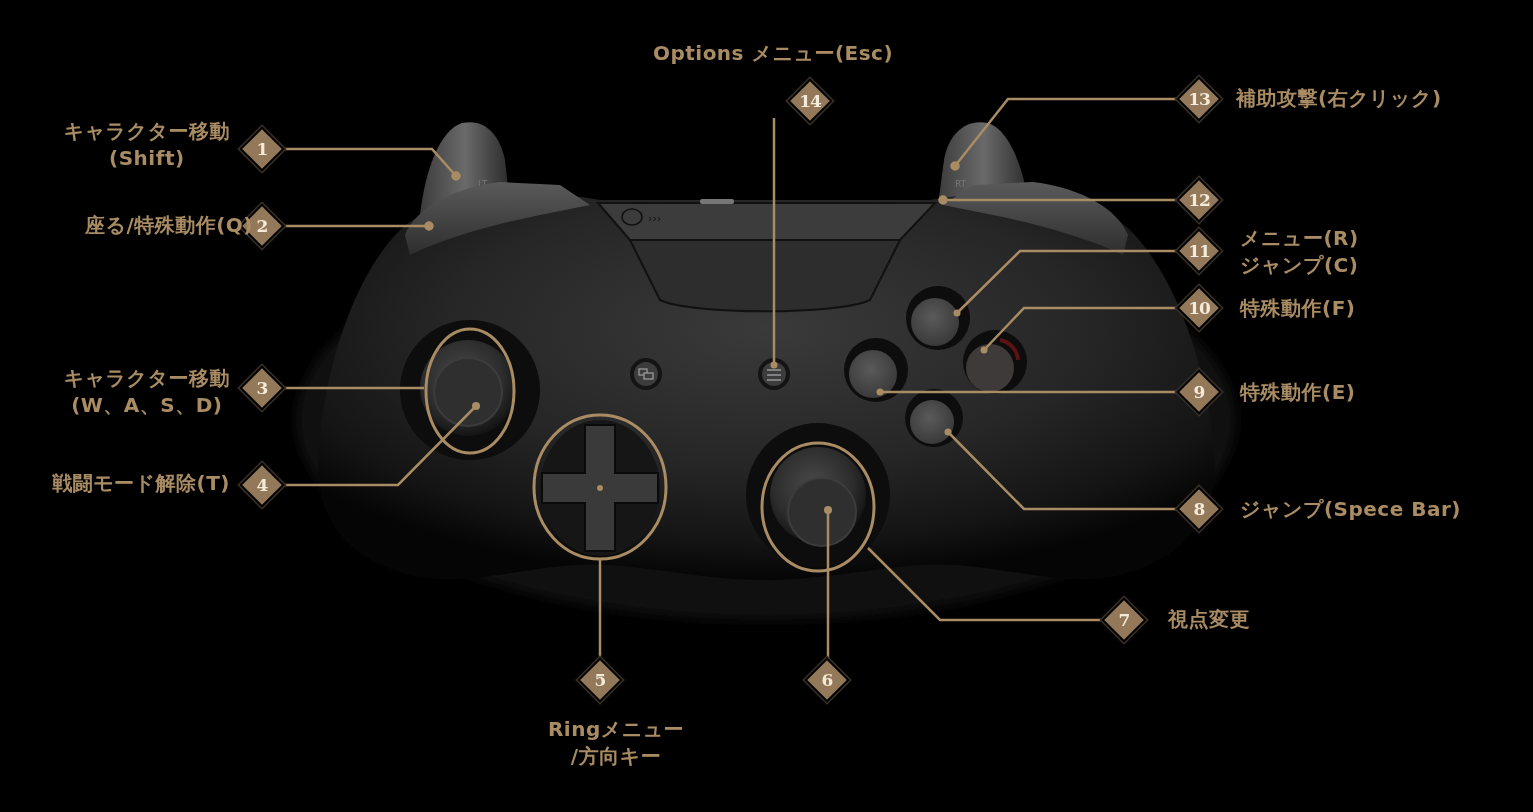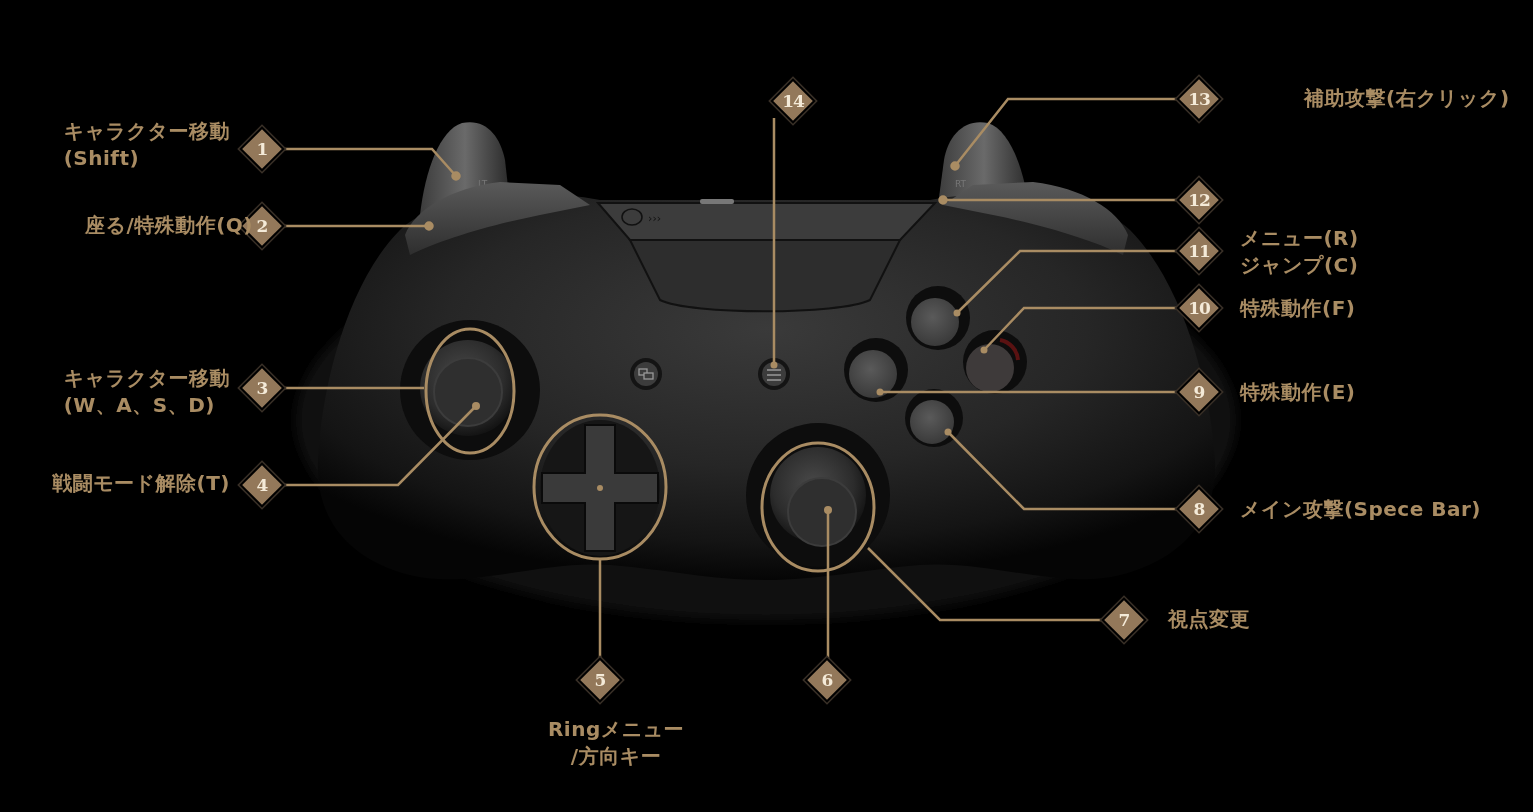--- a/index.html
+++ b/index.html
@@ -1,21 +1,21 @@
 <!DOCTYPE html>
 <html><head>
 <meta charset="utf-8">
 <style>
   html, body { margin:0; padding:0; background:#000; }
   body { width:1533px; height:812px; position:relative; overflow:hidden;
          font-family:"DejaVu Sans","Liberation Sans",sans-serif; }
   #stage { position:absolute; left:0; top:0; width:1533px; height:812px; }
   .label { position:absolute; color:#a98c63; font-weight:bold; font-size:20px;
            line-height:27px; white-space:nowrap; letter-spacing:0.5px; }
-  .label.right { text-align:left; }
+  .label.right { text-align:center; }
   .label.center { text-align:center; }
   .label span { display:block; }
   .badge { position:absolute; width:38px; height:38px; }
   .badge .dia { position:absolute; left:5px; top:5px; width:28px; height:28px;
                 transform:rotate(45deg); background:#93785a;
                 box-shadow:0 0 0 2px #000, 0 0 0 3.5px #3a3128; }
   .badge .num { position:absolute; left:0; top:0; width:38px; height:38px;
                 text-align:center; line-height:38px; color:#f4ead8;
                 font-family:"DejaVu Serif","Liberation Serif",serif;
                 font-size:17px; font-weight:bold; letter-spacing:-1px; }
@@ -232,21 +232,21 @@
       <div class="num">11</div>
     </div>
   <div class="badge" style="left:1180px;top:181px">
       <div class="dia"></div>
       <div class="num">12</div>
     </div>
   <div class="badge" style="left:1180px;top:80px">
       <div class="dia"></div>
       <div class="num">13</div>
     </div>
-  <div class="badge" style="left:774px;top:82px">
+  <div class="badge" style="left:791px;top:82px">
       <div class="dia"></div>
       <div class="num">14</div>
     </div>
 
   <div class="label right" style="right:1303px;top:118px">
     <span>キャラクター移動</span>
       <span>(Shift)</span>
   </div>
   <div class="label right" style="right:1280px;top:212px">
     <span>座る/特殊動作(Q)</span>
@@ -261,29 +261,32 @@
 
   <div class="label center" style="left:516px;width:200px;top:716px">
     <span>Ringメニュー</span>
       <span>/方向キー</span>
   </div>
 
   <div class="label" style="left:1168px;top:606px">
     <span>視点変更</span>
   </div>
   <div class="label" style="left:1240px;top:496px">
-    <span>メイン攻撃(Spece Bar)</span>
+    <span>ジャンプ(Spece Bar)</span>
   </div>
   <div class="label" style="left:1240px;top:379px">
     <span>特殊動作(E)</span>
   </div>
   <div class="label" style="left:1240px;top:295px">
     <span>特殊動作(F)</span>
   </div>
   <div class="label" style="left:1240px;top:225px">
     <span>メニュー(R)</span>
       <span>ジャンプ(C)</span>
   </div>
-  <div class="label" style="left:1304px;top:85px">
+  <div class="label" style="left:1236px;top:85px">
     <span>補助攻撃(右クリック)</span>
   </div>
 
+  <div class="label center" style="left:620px;width:306px;top:40px">
+    <span>Options メニュー(Esc)</span>
+  </div>
 </div>
 
 </body></html>

